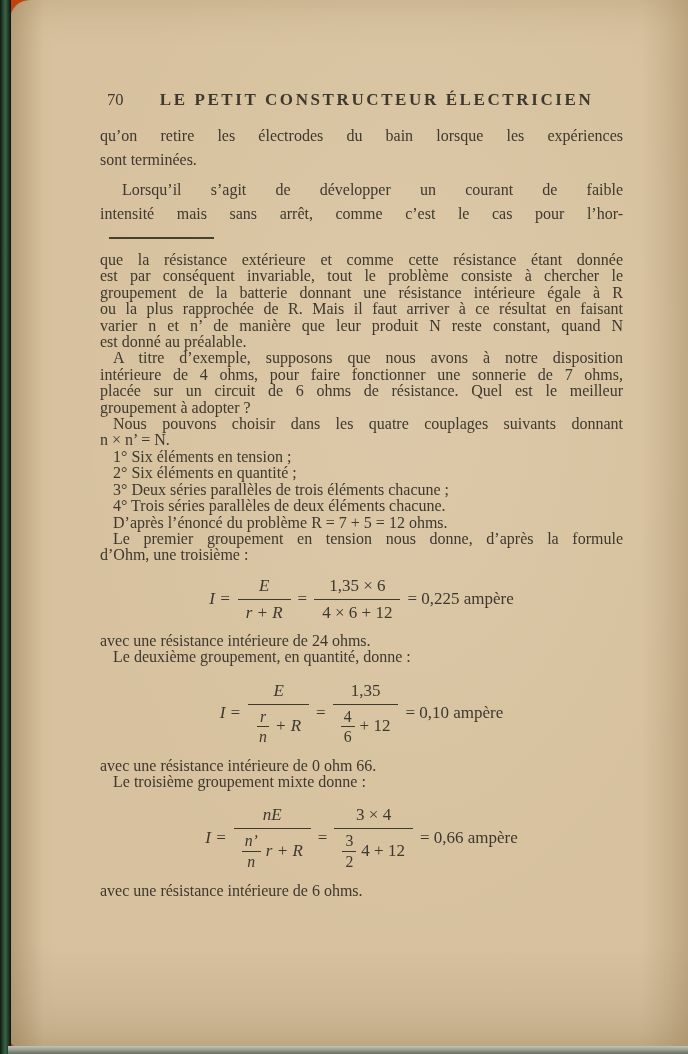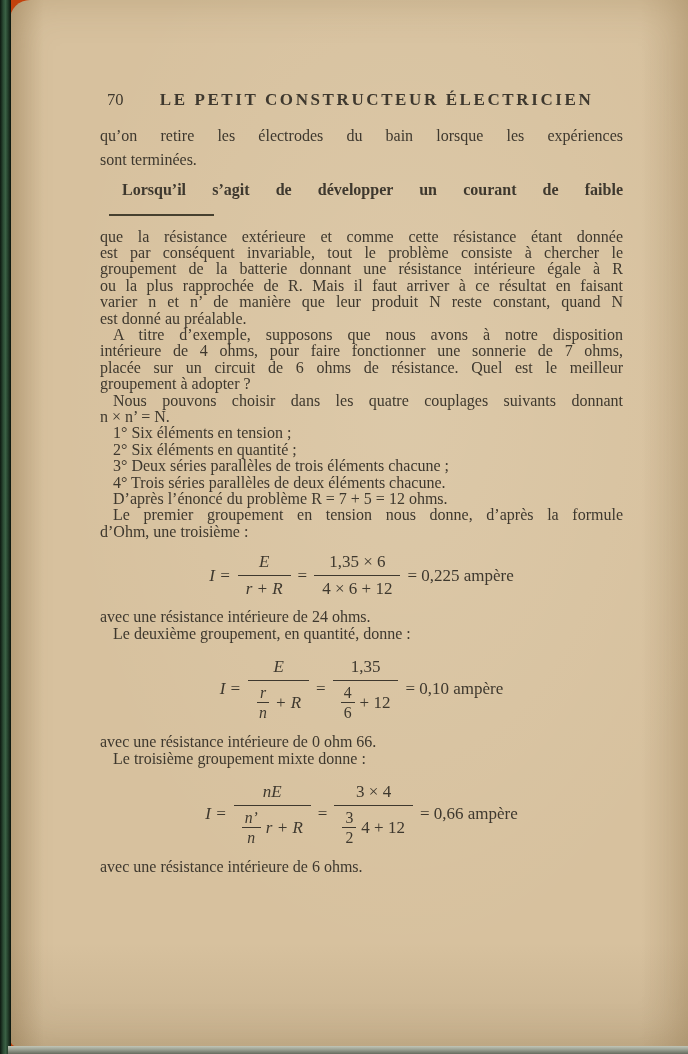--- a/index.html
+++ b/index.html
@@ -37,21 +37,21 @@
   .running-head{position:relative;height:18px;margin-bottom:16px;}
   .page-number{position:absolute;left:7px;top:0;font-size:16.5px;}
   .running-title{display:block;text-align:center;font-size:17px;font-weight:bold;
     letter-spacing:2.6px;padding-left:30px;}
 
   
   .tl{white-space:normal;}
   .just{text-align:justify;text-align-last:justify;}
   .body-lines .tl{font-size:16px;line-height:23.5px;}
   .body-lines .ind{text-indent:22px;}
-  .par2{margin-top:7px;font-weight:bold;}
+  .par2{margin-top:7px;}
   .fn-lines .tl{font-size:16px;line-height:16.4px;}
   .fn-lines .ind{text-indent:13px;}
 
   
   .fn-sep{width:105px;height:2px;background:#46402f;margin:12px 0 13px 9px;}
 
   
   .formula{display:flex;justify-content:center;align-items:center;gap:7px;
     font-size:17px;margin:12px 0 10px;}
   .formula.tall{margin:15px 0 13px;}
@@ -74,20 +74,21 @@
         <span class="page-number">70</span>
         <span class="running-title">LE PETIT CONSTRUCTEUR ÉLECTRICIEN</span>
       </div>
 
       <div class="body-lines">
           <div class="tl just">qu’on retire les électrodes du bain lorsque les expériences</div>
           <div class="tl">sont terminées.</div>
         </div>
       <div class="body-lines par2">
           <div class="tl just ind">Lorsqu’il s’agit de développer un courant de faible</div>
+          <div class="tl just">intensité mais sans arrêt, comme c’est le cas pour l’hor-</div>
         </div>
 
       <div class="fn-sep"></div>
 
       <div class="fn-lines">
           <div class="tl just">que la résistance extérieure et comme cette résistance étant donnée</div>
           <div class="tl just">est par conséquent invariable, tout le problème consiste à chercher le</div>
           <div class="tl just">groupement de la batterie donnant une résistance intérieure égale à R</div>
           <div class="tl just">ou la plus rapprochée de R. Mais il faut arriver à ce résultat en faisant</div>
           <div class="tl just">varier n et n’ de manière que leur produit N reste constant, quand N</div>

